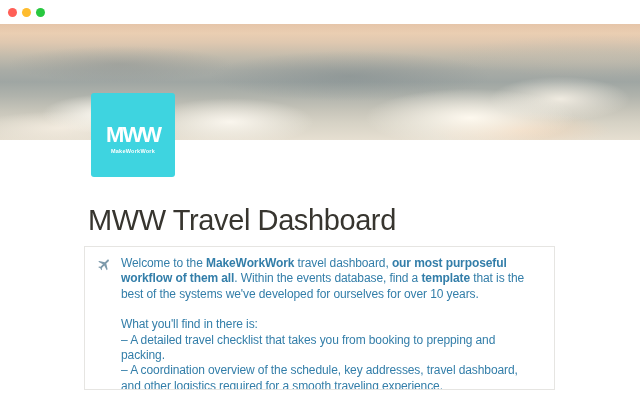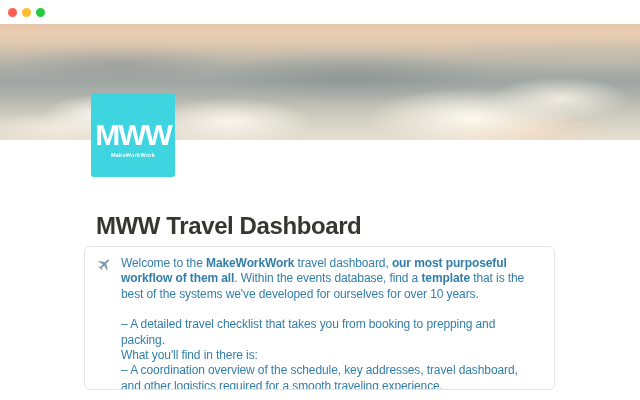--- a/index.html
+++ b/index.html
@@ -38,36 +38,36 @@
         #9fa6a3 50%, #b0b3ac 62%, #c6c4b9 74%, #d6d2c5 85%, #e6dfd1 100%);
   }
   
   .page-icon {
     position: absolute; left: 91px; top: 93px; width: 84px; height: 84px;
     background: #3ed4e0; border-radius: 3px;
     display: flex; flex-direction: column; align-items: center; justify-content: center;
     cursor: pointer;
   }
   .logo-mww {
-    color: #ffffff; font-weight: 800; font-size: 30px; line-height: 1;
+    color: #ffffff; font-weight: 800; font-size: 22px; line-height: 1;
     letter-spacing: -2px; margin-top: 8px;
   }
   .logo-sub {
     color: #ffffff; font-weight: 700; font-size: 5.5px; letter-spacing: .25px; margin-top: 2px;
   }
   
   .title {
-    position: absolute; left: 84px; top: 200px; margin: 12px;
-    font-size: 24px; font-weight: 700; color: #37352f; letter-spacing: -0.4px;
+    position: absolute; left: 84px; top: 200px; margin: 4px;
+    font-size: 29px; font-weight: 400; color: #37352f; letter-spacing: -0.4px;
   }
   
   .callout {
     position: absolute; left: 84px; top: 246px; width: 471px; height: 144px;
     box-sizing: border-box; background: #ffffff;
-    border: 1px solid #e6e5e2; border-radius: 6px;
+    border: 1px solid #e6e5e2; border-radius: 0;
     padding: 9px 14px 6px 12px;
     display: flex; gap: 8px; overflow: hidden;
   }
   .callout-icon { flex: 0 0 16px; width: 16px; height: 16px; margin-top: 1px; }
   .callout-icon svg { transform: rotate(45deg); }
   .callout-text { font-size: 12px; line-height: 15.4px; color: #337ea9; letter-spacing: -0.1px; }
   .callout-text p { margin: 0; }
   .callout-text .b { font-weight: 700; }
   .para-spacer { height: 15px; }
 </style>
@@ -93,19 +93,19 @@
 
   <div class="callout">
     <div class="callout-icon">
       <svg viewBox="0 0 24 24" width="15" height="15" aria-hidden="true">
         <path fill="#7d9aab" d="M21 16v-2l-8-5V3.5C13 2.67 12.33 2 11.5 2S10 2.67 10 3.5V9l-8 5v2l8-2.5V19l-2 1.5V22l3.5-1 3.5 1v-1.5L13 19v-5.5l8 2.5z"></path>
       </svg>
     </div>
     <div class="callout-text">
       <p><span>Welcome to the </span><span class="b">MakeWorkWork</span><span> travel dashboard, </span><span class="b">our most purposeful workflow of them all</span><span>. Within the events database, find a </span><span class="b">template</span><span> that is the best of the systems we've developed for ourselves for over 10 years.</span></p>
       <div class="para-spacer"></div>
+      <p>What you'll find in there is:</p>
       <p>– A detailed travel checklist that takes you from booking to prepping and packing.</p>
-      <p>What you'll find in there is:</p>
       <p>– A coordination overview of the schedule, key addresses, travel dashboard, and other logistics required for a smooth traveling experience.</p>
     </div>
   </div>
 
 </div>
 
 </body></html>

